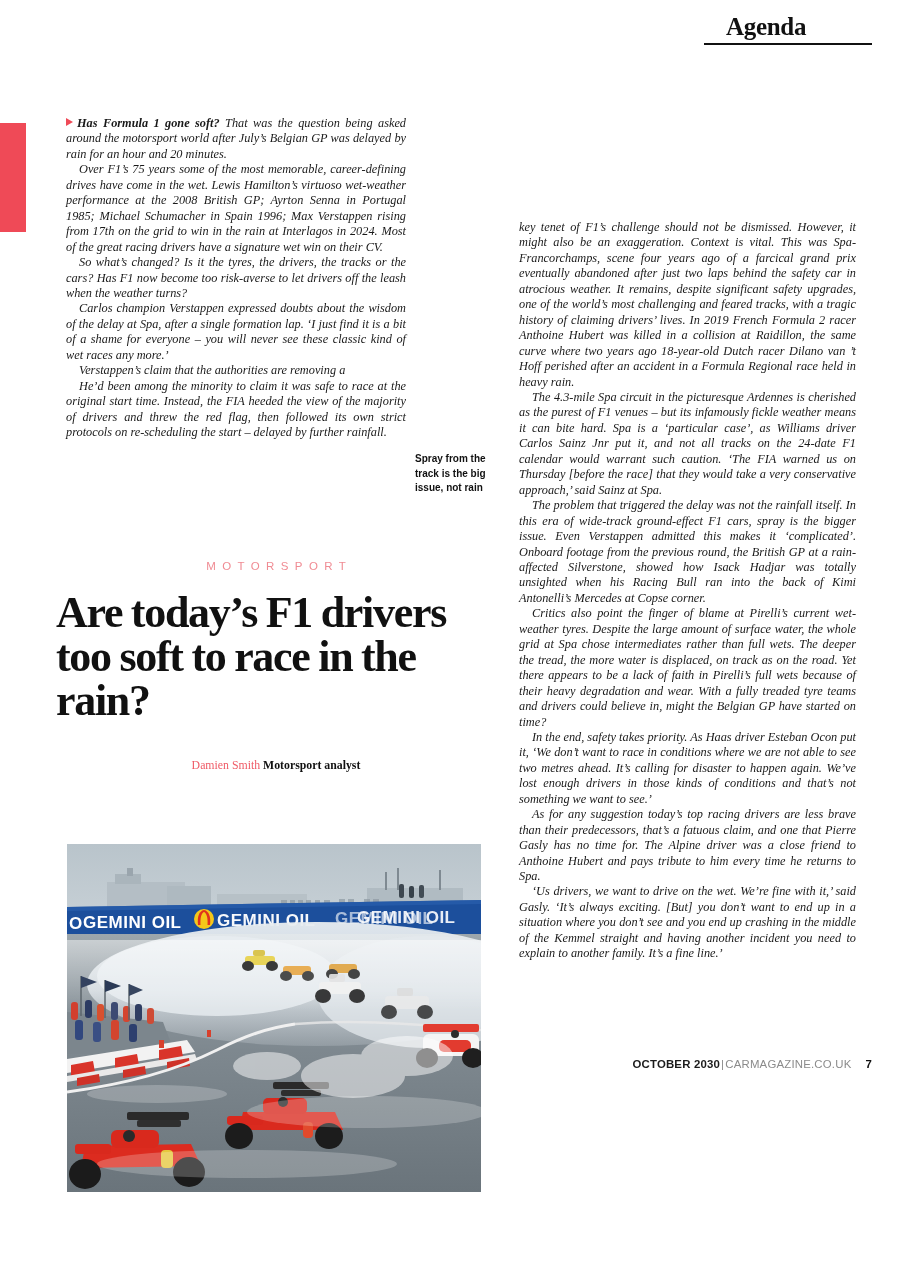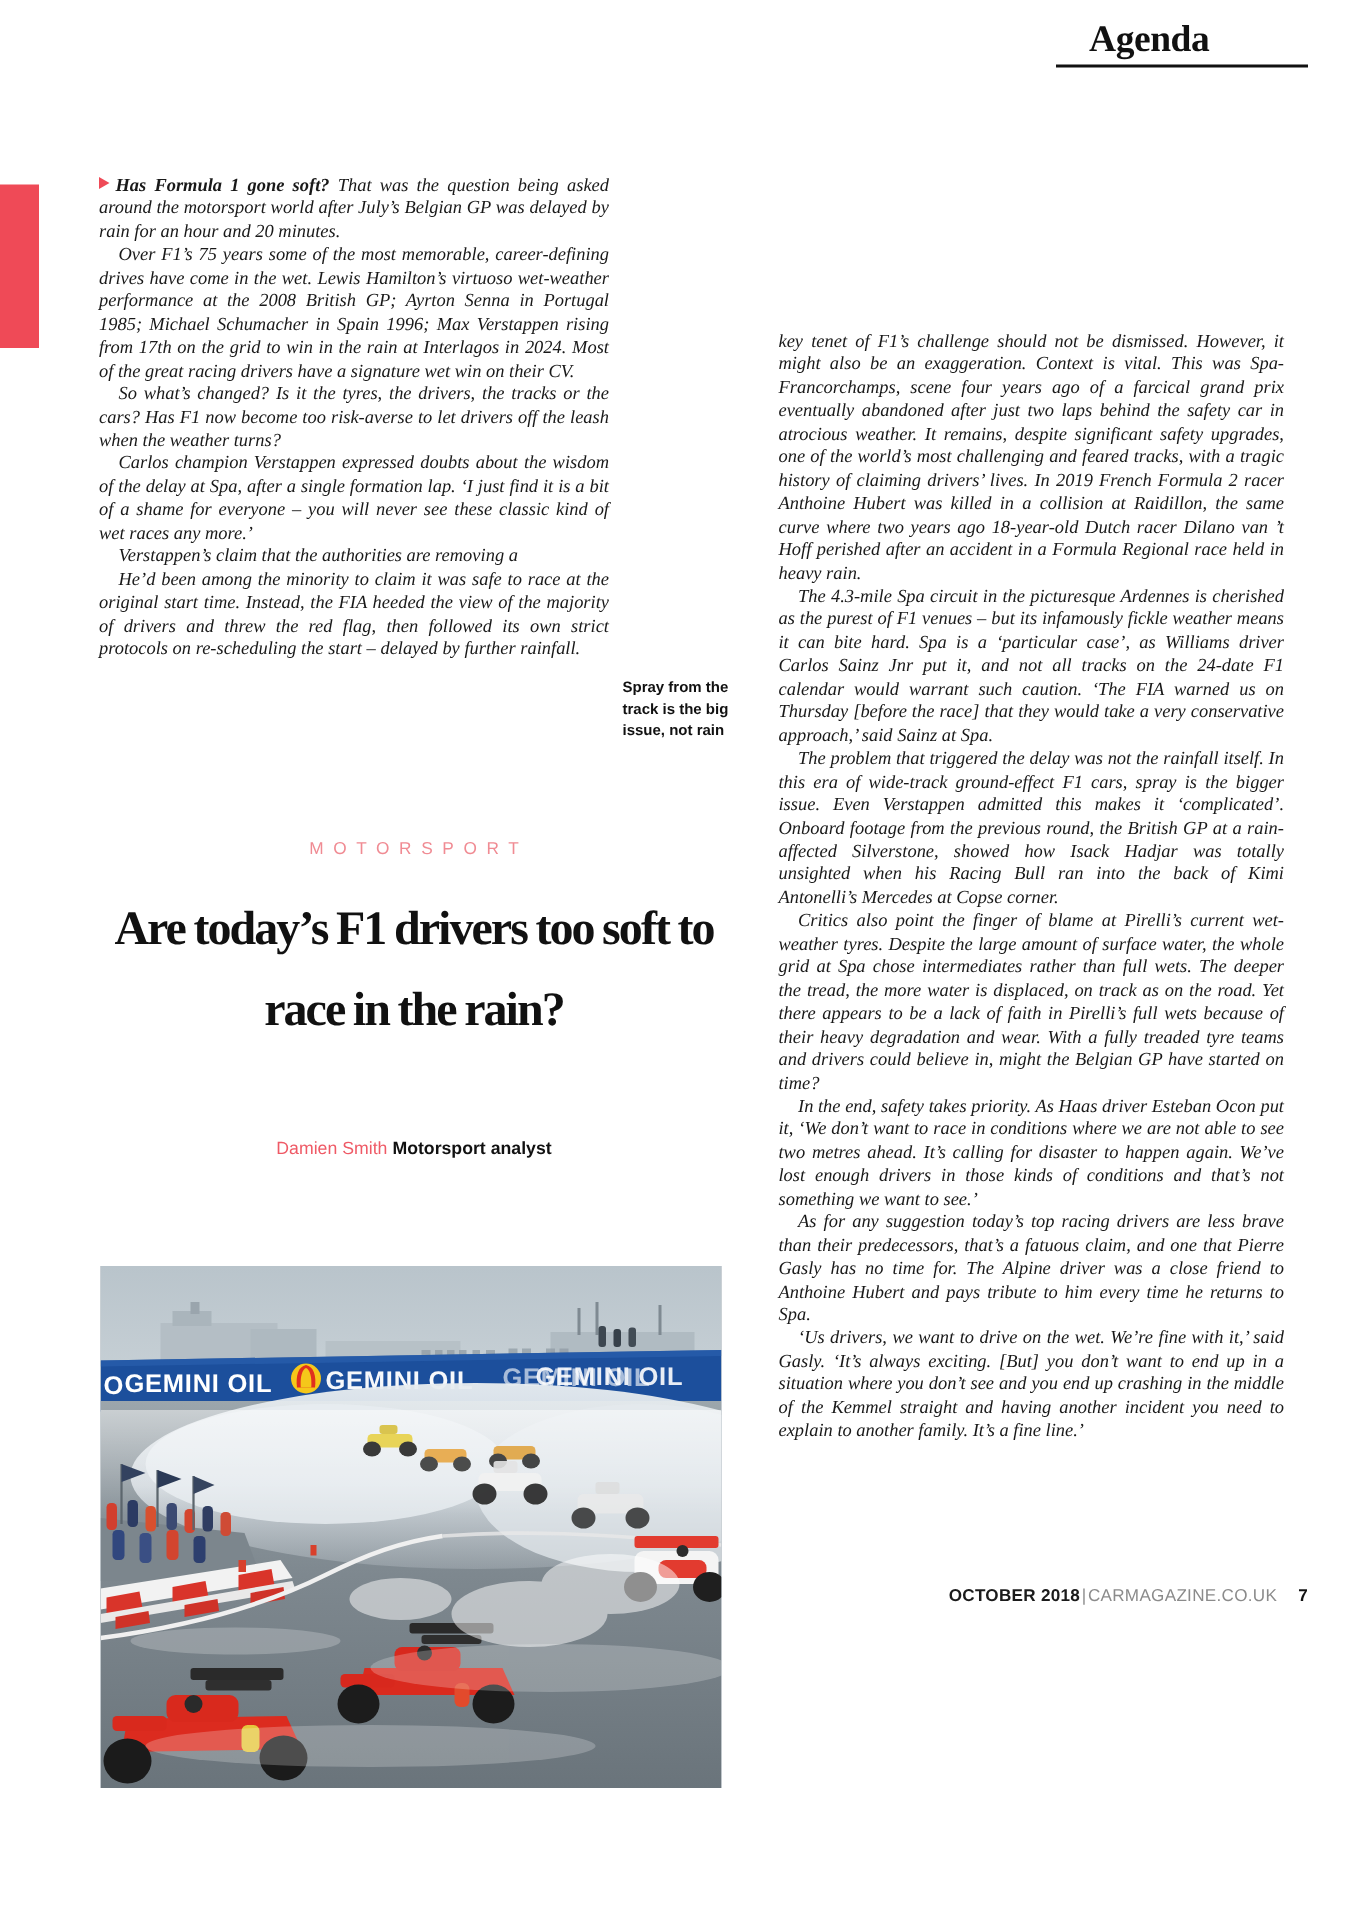--- a/index.html
+++ b/index.html
@@ -130,37 +130,36 @@
     letter-spacing: 6.4px;
     color: #f08b93;
     text-indent: 6.4px;
   }
 
   .headline {
     position: absolute;
     left: 56px;
     top: 591px;
     width: 440px;
-    text-align: center;
     font-family: "Liberation Serif", serif;
     font-weight: bold;
-    font-size: 32px;
-    line-height: 54px;
+    font-size: 44px;
+    line-height: 44px;
     letter-spacing: -1.3px;
     color: #111;
     word-spacing: -1px;
   }
 
   .byline {
     position: absolute;
     left: 66px;
     top: 758px;
     width: 420px;
     text-align: center;
-    font-family: Liberation Sans, sans-serif;
+    font-family: Liberation Serif, serif;
     font-size: 11.8px;
     font-weight: bold;
     color: #111;
   }
   .byline .author {
     color: #ef5a66;
     font-weight: normal;
   }
   .byline .role {
     color: #111;
@@ -428,16 +427,16 @@
     <p class="first">key tenet of F1’s challenge should not be dismissed. However, it might also be an exaggeration. Context is vital. This was Spa-Francorchamps, scene four years ago of a farcical grand prix eventually abandoned after just two laps behind the safety car in atrocious weather. It remains, despite significant safety upgrades, one of the world’s most challenging and feared tracks, with a tragic history of claiming drivers’ lives. In 2019 French Formula 2 racer Anthoine Hubert was killed in a collision at Raidillon, the same curve where two years ago 18-year-old Dutch racer Dilano van ’t Hoff perished after an accident in a Formula Regional race held in heavy rain.</p>
     <p>The 4.3-mile Spa circuit in the picturesque Ardennes is cherished as the purest of F1 venues – but its infamously fickle weather means it can bite hard. Spa is a ‘particular case’, as Williams driver Carlos Sainz Jnr put it, and not all tracks on the 24-date F1 calendar would warrant such caution. ‘The FIA warned us on Thursday [before the race] that they would take a very conservative approach,’ said Sainz at Spa.</p>
     <p>The problem that triggered the delay was not the rainfall itself. In this era of wide-track ground-effect F1 cars, spray is the bigger issue. Even Verstappen admitted this makes it ‘complicated’. Onboard footage from the previous round, the British GP at a rain-affected Silverstone, showed how Isack Hadjar was totally unsighted when his Racing Bull ran into the back of Kimi Antonelli’s Mercedes at Copse corner.</p>
     <p>Critics also point the finger of blame at Pirelli’s current wet-weather tyres. Despite the large amount of surface water, the whole grid at Spa chose intermediates rather than full wets. The deeper the tread, the more water is displaced, on track as on the road. Yet there appears to be a lack of faith in Pirelli’s full wets because of their heavy degradation and wear. With a fully treaded tyre teams and drivers could believe in, might the Belgian GP have started on time?</p>
     <p>In the end, safety takes priority. As Haas driver Esteban Ocon put it, ‘We don’t want to race in conditions where we are not able to see two metres ahead. It’s calling for disaster to happen again. We’ve lost enough drivers in those kinds of conditions and that’s not something we want to see.’</p>
     <p>As for any suggestion today’s top racing drivers are less brave than their predecessors, that’s a fatuous claim, and one that Pierre Gasly has no time for. The Alpine driver was a close friend to Anthoine Hubert and pays tribute to him every time he returns to Spa.</p>
     <p>‘Us drivers, we want to drive on the wet. We’re fine with it,’ said Gasly. ‘It’s always exciting. [But] you don’t want to end up in a situation where you don’t see and you end up crashing in the middle of the Kemmel straight and having another incident you need to explain to another family. It’s a fine line.’</p>
   </div>
 
   <div class="footer">
-    <span class="issue">OCTOBER 2018</span><span class="sep">|</span><span class="site">CARMAGAZINE.CO.UK</span><span class="pageno">7</span>
+    <span class="issue">OCTOBER 2030</span><span class="sep">|</span><span class="site">CARMAGAZINE.CO.UK</span><span class="pageno">7</span>
   </div>
 
 </div>
 
 </body></html>

